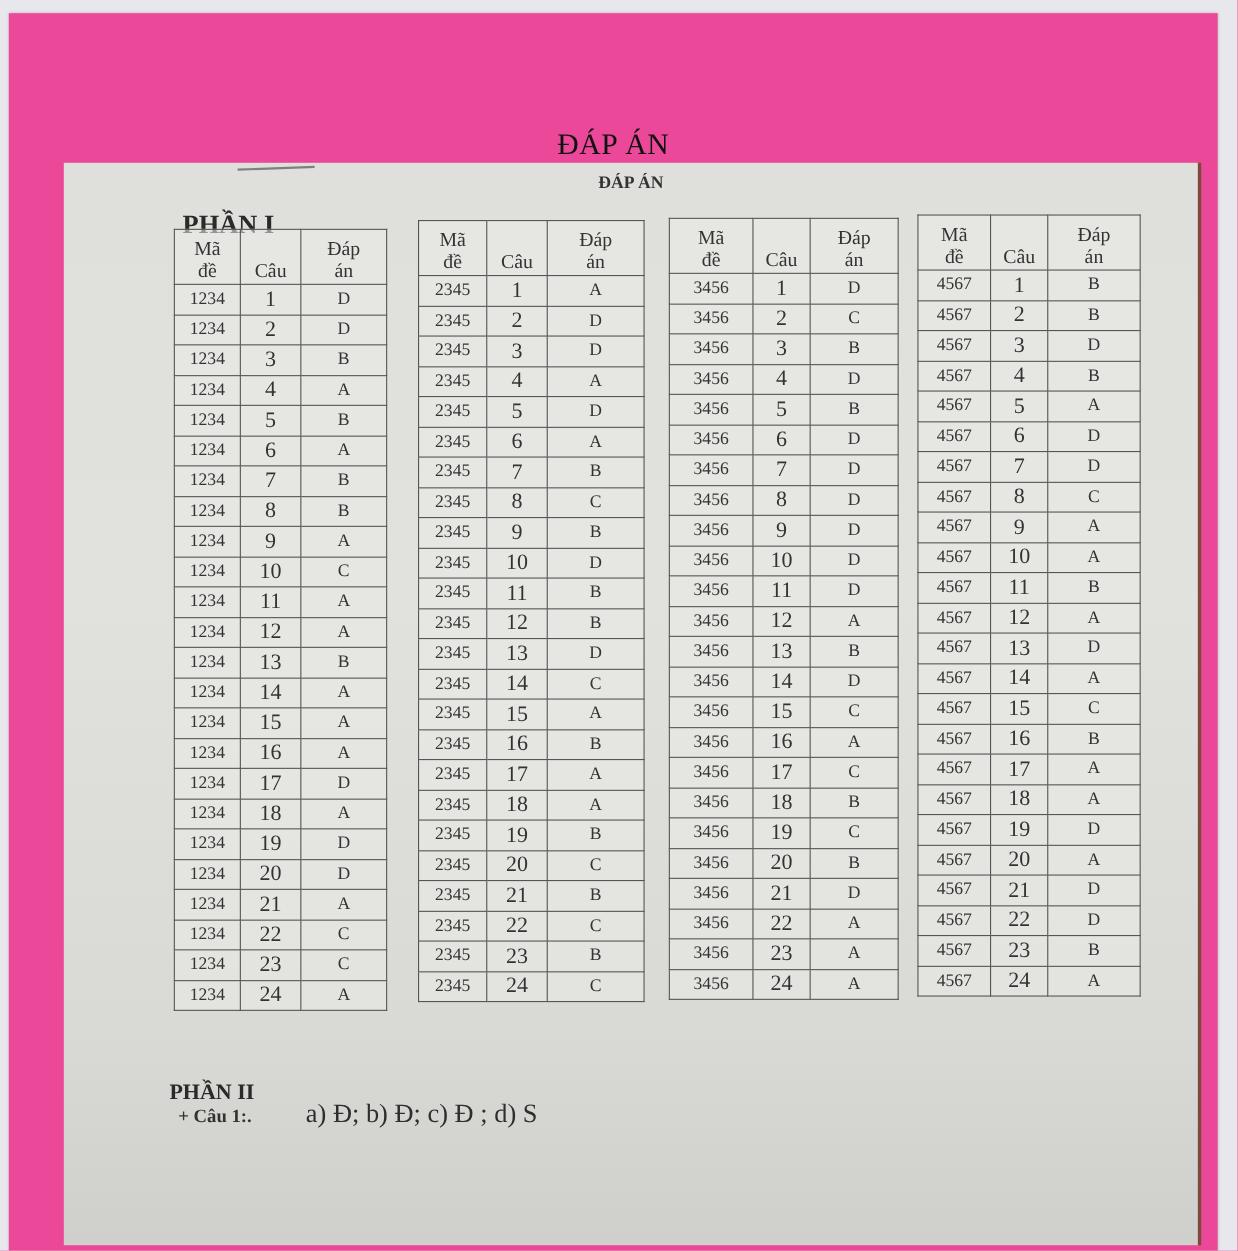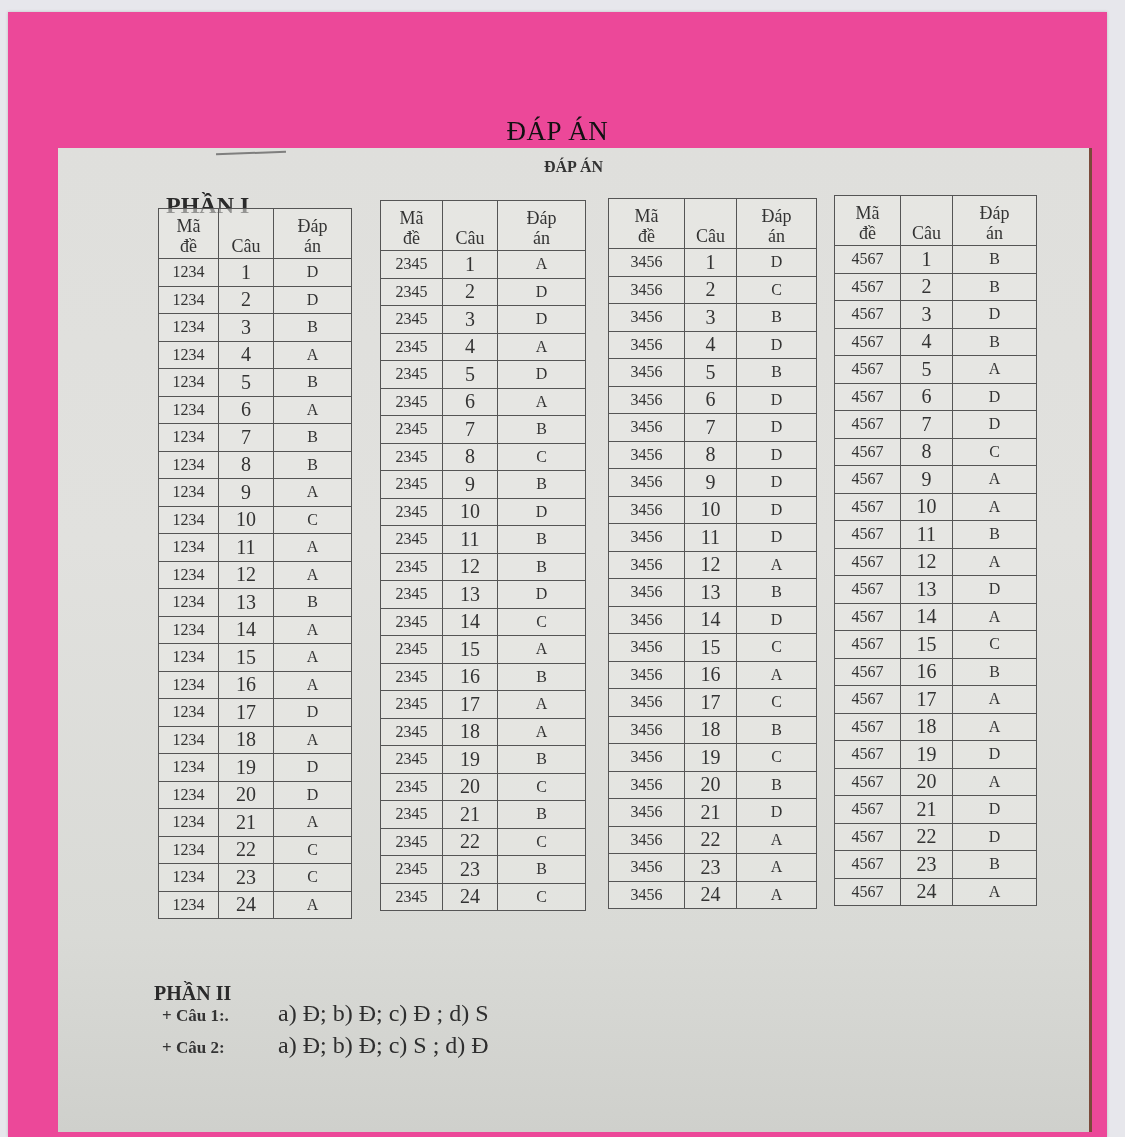--- a/index.html
+++ b/index.html
@@ -665,18 +665,14 @@
           </tbody>
         </table>
       </div>
 
     <div class="part2-label">PHẦN II</div>
 
     <div class="part2-row" style="top:852px">
       <span class="part2-q">+ Câu 1:.</span>
       <span class="part2-a">a) Đ; b) Đ; c) Đ ; d) S</span>
     </div>
-    <div class="part2-row" style="top:884px">
-      <span class="part2-q">+ Câu 2:</span>
-      <span class="part2-a">a) Đ; b) Đ; c) S ; d) Đ</span>
-    </div>
   </div>
 </div>
 
 </body></html>

